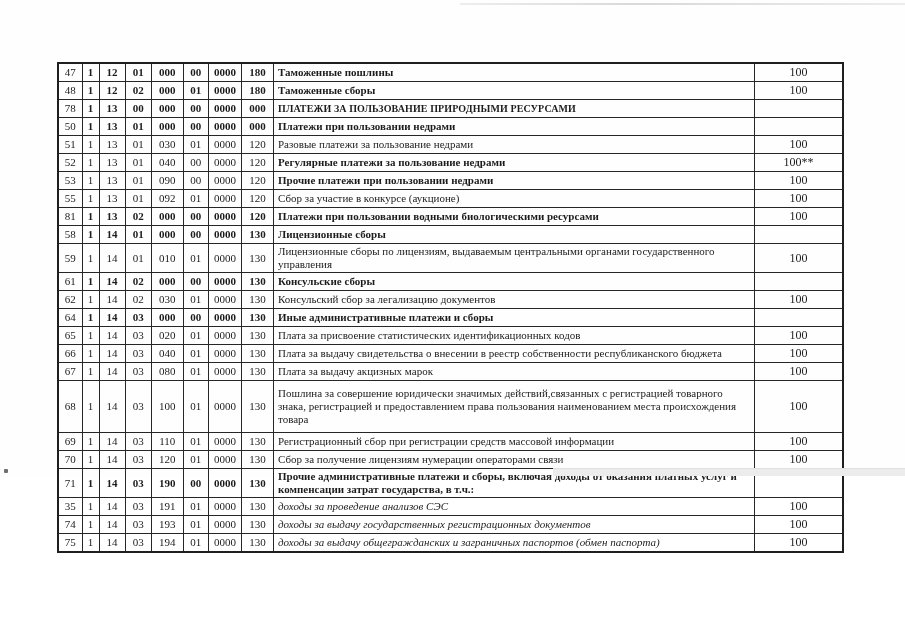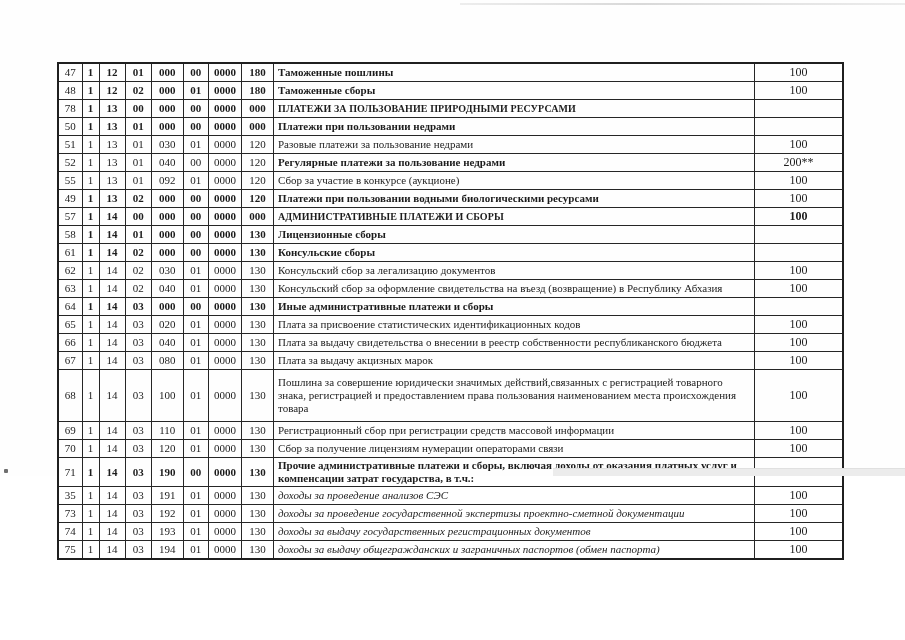--- a/index.html
+++ b/index.html
@@ -139,69 +139,81 @@
         <tr class="bold-desc">
           <td class="num">52</td>
           <td class="code">1</td>
           <td class="code">13</td>
           <td class="code">01</td>
           <td class="code">040</td>
           <td class="code">00</td>
           <td class="code">0000</td>
           <td class="code">120</td>
           <td class="desc">Регулярные платежи за пользование недрами</td>
-          <td class="val">200**</td>
+          <td class="val">100**</td>
+        </tr>
+        <tr class="bold-desc">
+          <td class="num">53</td>
+          <td class="code">1</td>
+          <td class="code">13</td>
+          <td class="code">01</td>
+          <td class="code">090</td>
+          <td class="code">00</td>
+          <td class="code">0000</td>
+          <td class="code">120</td>
+          <td class="desc">Прочие платежи при пользовании недрами</td>
+          <td class="val">100</td>
         </tr>
         <tr>
           <td class="num">55</td>
           <td class="code">1</td>
           <td class="code">13</td>
           <td class="code">01</td>
           <td class="code">092</td>
           <td class="code">01</td>
           <td class="code">0000</td>
           <td class="code">120</td>
           <td class="desc">Сбор за участие в конкурсе (аукционе)</td>
           <td class="val">100</td>
         </tr>
         <tr class="bold">
-          <td class="num">49</td>
+          <td class="num">81</td>
           <td class="code">1</td>
           <td class="code">13</td>
           <td class="code">02</td>
           <td class="code">000</td>
           <td class="code">00</td>
           <td class="code">0000</td>
           <td class="code">120</td>
           <td class="desc">Платежи при пользовании водными биологическими ресурсами</td>
           <td class="val">100</td>
         </tr>
-        <tr class="caps">
-          <td class="num">57</td>
-          <td class="code">1</td>
-          <td class="code">14</td>
-          <td class="code">00</td>
-          <td class="code">000</td>
-          <td class="code">00</td>
-          <td class="code">0000</td>
-          <td class="code">000</td>
-          <td class="desc">АДМИНИСТРАТИВНЫЕ ПЛАТЕЖИ И СБОРЫ</td>
-          <td class="val vb">100</td>
-        </tr>
         <tr class="bold">
           <td class="num">58</td>
           <td class="code">1</td>
           <td class="code">14</td>
           <td class="code">01</td>
           <td class="code">000</td>
           <td class="code">00</td>
           <td class="code">0000</td>
           <td class="code">130</td>
           <td class="desc">Лицензионные сборы</td>
           <td class="val"></td>
+        </tr>
+        <tr>
+          <td class="num">59</td>
+          <td class="code">1</td>
+          <td class="code">14</td>
+          <td class="code">01</td>
+          <td class="code">010</td>
+          <td class="code">01</td>
+          <td class="code">0000</td>
+          <td class="code">130</td>
+          <td class="desc">Лицензионные сборы по лицензиям, выдаваемым центральными органами государственного управления</td>
+          <td class="val">100</td>
         </tr>
         <tr class="bold">
           <td class="num">61</td>
           <td class="code">1</td>
           <td class="code">14</td>
           <td class="code">02</td>
           <td class="code">000</td>
           <td class="code">00</td>
           <td class="code">0000</td>
           <td class="code">130</td>
@@ -213,32 +225,20 @@
           <td class="code">1</td>
           <td class="code">14</td>
           <td class="code">02</td>
           <td class="code">030</td>
           <td class="code">01</td>
           <td class="code">0000</td>
           <td class="code">130</td>
           <td class="desc">Консульский сбор за легализацию документов</td>
           <td class="val">100</td>
         </tr>
-        <tr>
-          <td class="num">63</td>
-          <td class="code">1</td>
-          <td class="code">14</td>
-          <td class="code">02</td>
-          <td class="code">040</td>
-          <td class="code">01</td>
-          <td class="code">0000</td>
-          <td class="code">130</td>
-          <td class="desc">Консульский сбор за оформление свидетельства на въезд (возвращение) в Республику Абхазия</td>
-          <td class="val">100</td>
-        </tr>
         <tr class="bold">
           <td class="num">64</td>
           <td class="code">1</td>
           <td class="code">14</td>
           <td class="code">03</td>
           <td class="code">000</td>
           <td class="code">00</td>
           <td class="code">0000</td>
           <td class="code">130</td>
           <td class="desc">Иные административные платежи и сборы</td>
@@ -331,32 +331,20 @@
         <tr class="italic">
           <td class="num">35</td>
           <td class="code">1</td>
           <td class="code">14</td>
           <td class="code">03</td>
           <td class="code">191</td>
           <td class="code">01</td>
           <td class="code">0000</td>
           <td class="code">130</td>
           <td class="desc">доходы за проведение анализов СЭС</td>
-          <td class="val">100</td>
-        </tr>
-        <tr class="italic">
-          <td class="num">73</td>
-          <td class="code">1</td>
-          <td class="code">14</td>
-          <td class="code">03</td>
-          <td class="code">192</td>
-          <td class="code">01</td>
-          <td class="code">0000</td>
-          <td class="code">130</td>
-          <td class="desc">доходы за проведение государственной  экспертизы проектно-сметной документации</td>
           <td class="val">100</td>
         </tr>
         <tr class="italic">
           <td class="num">74</td>
           <td class="code">1</td>
           <td class="code">14</td>
           <td class="code">03</td>
           <td class="code">193</td>
           <td class="code">01</td>
           <td class="code">0000</td>

